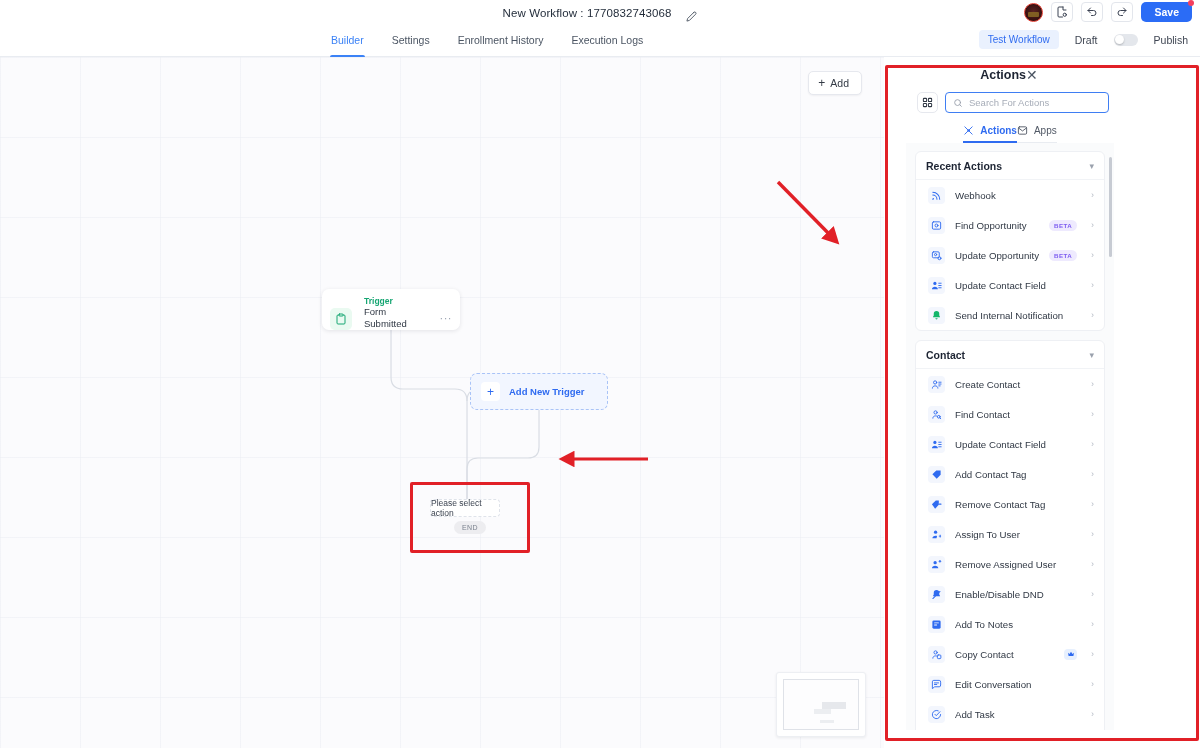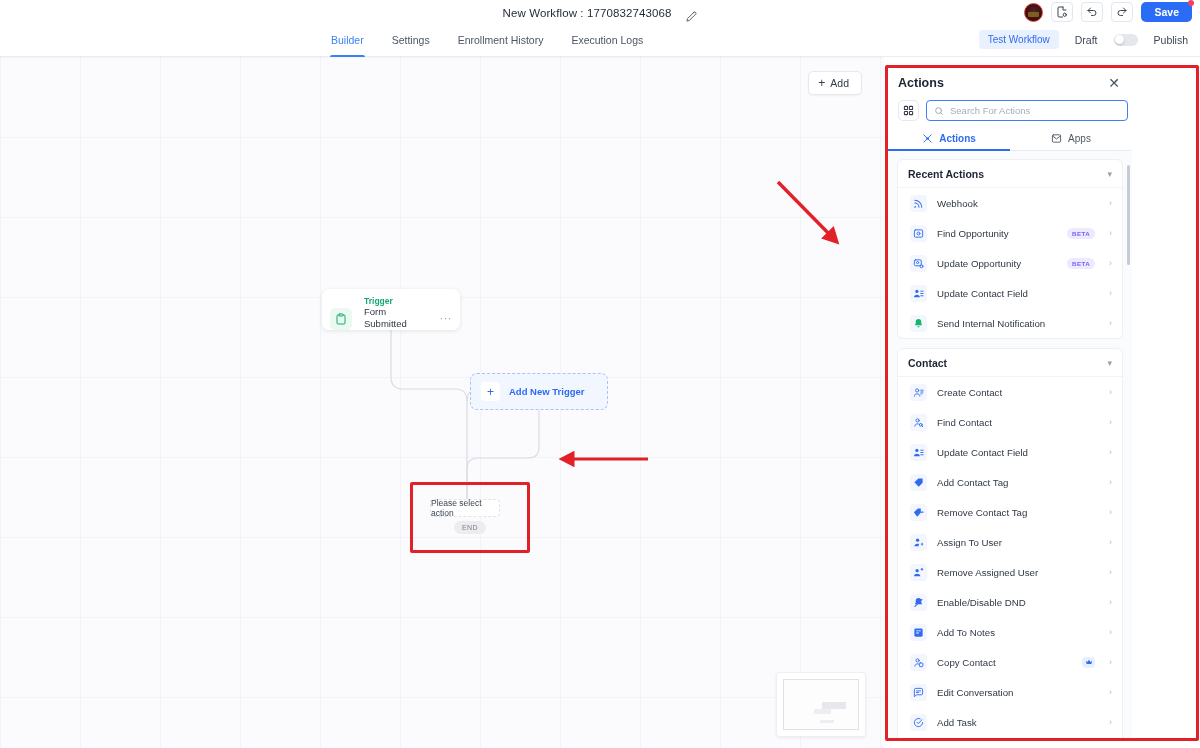--- a/index.html
+++ b/index.html
@@ -167,22 +167,22 @@
   }
   .mm-b1 { position: absolute; left: 38px; top: 22px; width: 24px; height: 7px; background: #e6e8ec; }
   .mm-b2 { position: absolute; left: 30px; top: 29px; width: 17px; height: 5px; background: #eceef1; }
   .mm-b3 { position: absolute; left: 36px; top: 40px; width: 14px; height: 3px; background: #eceef1; }
 
   
   svg.annot { position: absolute; left: 0; top: 0; width: 1200px; height: 748px; pointer-events: none; z-index: 40; }
 
   
   .panel {
-    position: absolute; left: 888px; top: 68px; width: 244px; height: 670px;
-    background: #fff; display: flex; flex-direction: column;
+    position: absolute; left: 888px; top: 60px; width: 244px; height: 670px;
+    background: #fff; display: flex; flex-direction: column; align-items: center;
   }
   .panel-redbox {
     position: absolute; left: 885px; top: 65px; width: 314px; height: 676px;
     border: 3px solid #e12027; border-radius: 2px; pointer-events: none; z-index: 30;
   }
   .panel-head {
     height: 30px; display: flex; align-items: center; justify-content: space-between;
     padding: 0 12px 0 10px; flex: 0 0 auto;
   }
   .panel-title { font-size: 12.5px; font-weight: 700; color: #1d2433; }

